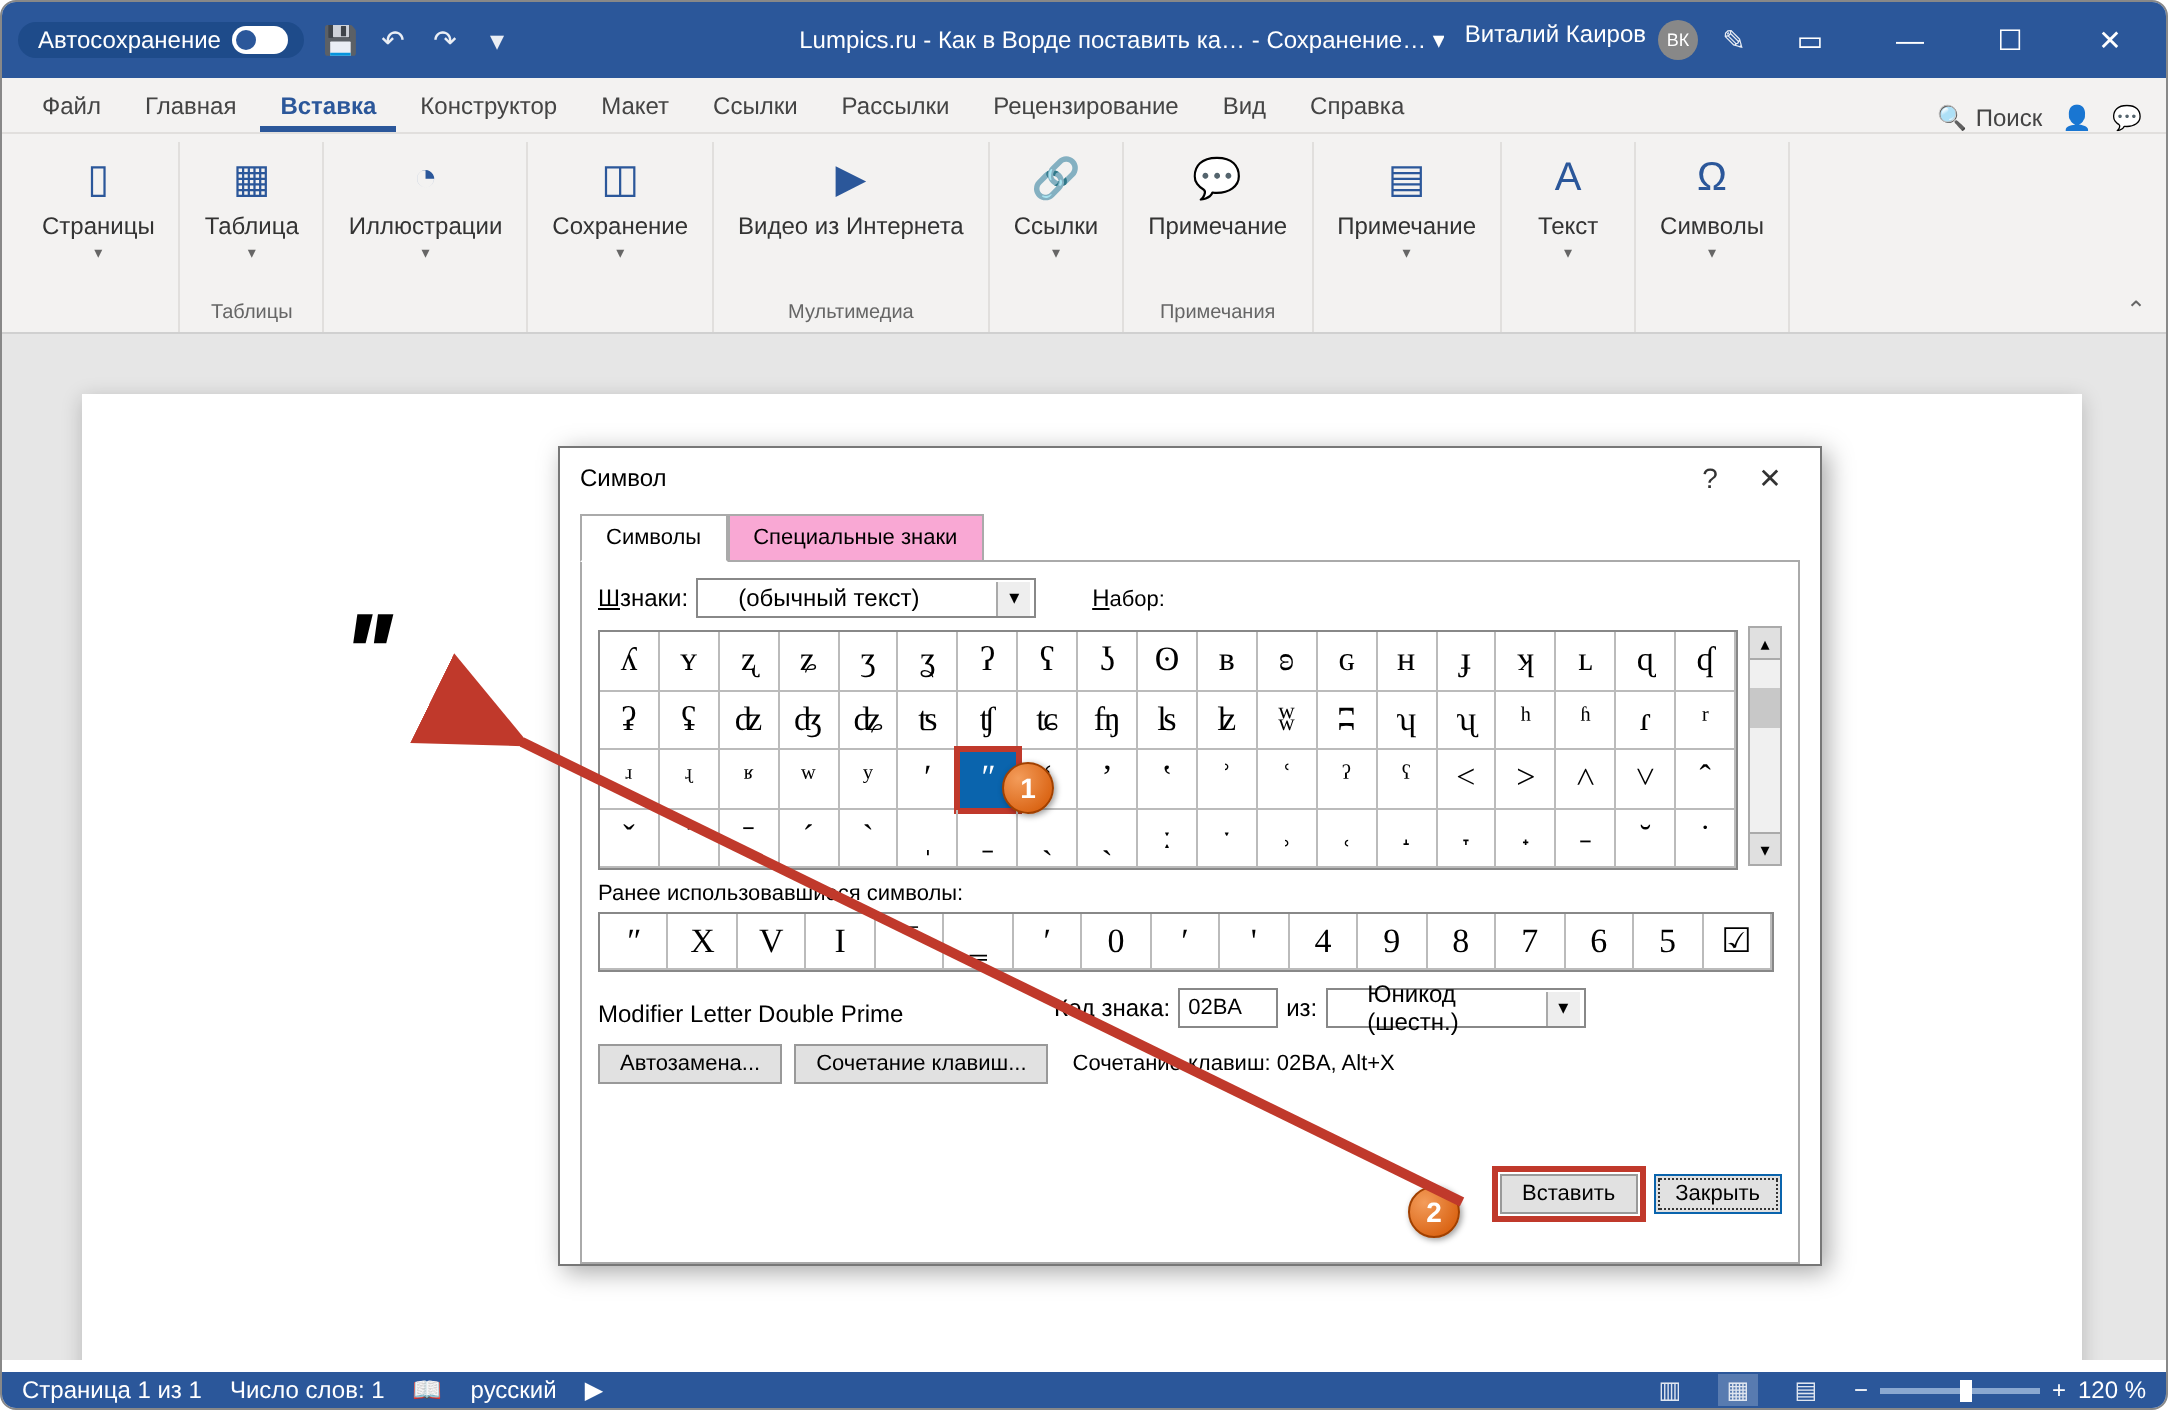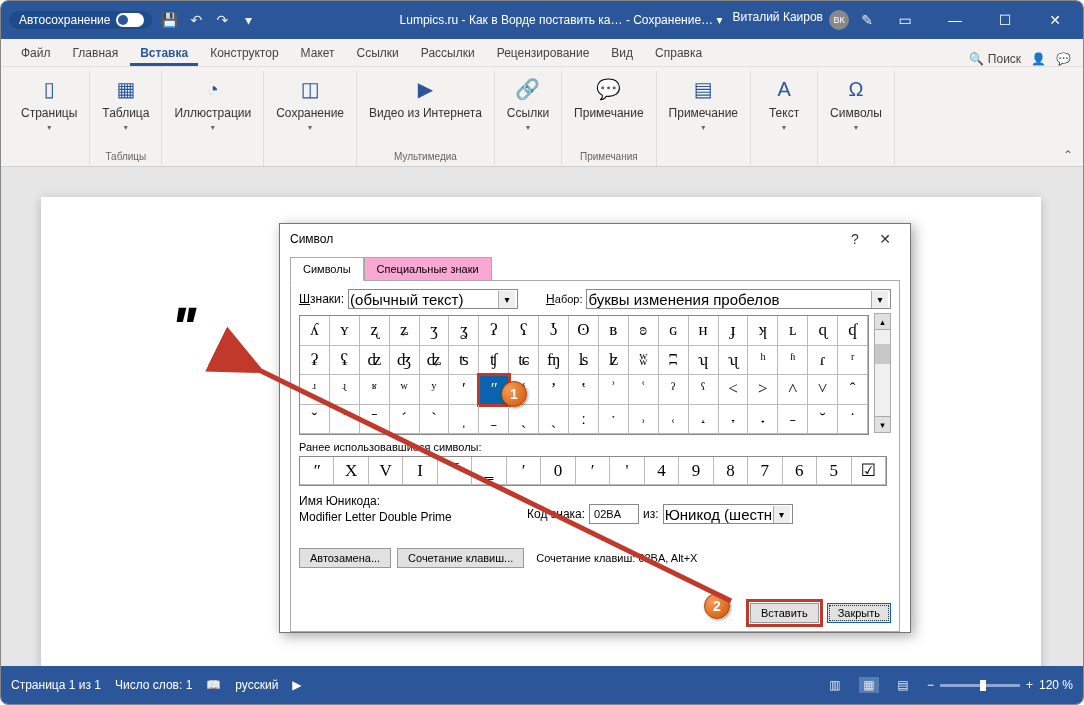--- a/index.html
+++ b/index.html
@@ -41,50 +41,50 @@
 .dlg-title .spacer{flex:1}
 .dlg-title .dbtn{width:30px;text-align:center;font-size:14px;color:#333}
 .dlg-tabs{display:flex;padding:0 10px;gap:0;margin-top:2px}
 .dlg-tab{padding:5px 12px;border:1px solid #aaa;background:#fff;position:relative;top:1px;font-size:11px}
 .dlg-tab.active{border-bottom:1px solid #fff;z-index:2}
 .dlg-tab:not(.active){background:#f9a8d4}
 .dlg-body{border:1px solid #aaa;margin:0 10px 10px;padding:8px;height:352px;position:relative}
 .row{display:flex;align-items:center;gap:4px;margin-bottom:6px}
 .row label{font-size:11px}
 .row .u{text-decoration:underline}
-.combo{flex:1;height:20px;border:1px solid #888;background:#fff;display:flex;align-items:center;padding:0 1px;font-size:15px;position:relative}
+.combo{flex:1;height:20px;border:1px solid #888;background:#fff;display:flex;align-items:center;padding:0 20px;font-size:12px;position:relative}
 .combo::after{content:"▾";position:absolute;right:2px;top:1px;width:16px;text-align:center;background:#eee;border-left:1px solid #aaa;height:17px;line-height:17px;font-size:10px}
 
 .symgrid{border:1px solid #888;display:grid;grid-template-columns:repeat(16,1fr);width:570px;height:120px;margin-bottom:4px}
 .symcell{border-right:1px solid #bbb;border-bottom:1px solid #bbb;display:flex;align-items:center;justify-content:center;font-size:17px;font-family:"Segoe UI","Arial Unicode MS"}
 .symcell.sel{background:#0a64ad;color:#fff;outline:3px solid #c0392b;outline-offset:-1px}
 .vscroll{position:absolute;right:8px;top:32px;width:17px;height:120px;background:#f0f0f0;border:1px solid #aaa}
 .vscroll .btn{height:16px;background:#e0e0e0;border-bottom:1px solid #aaa;text-align:center;font-size:9px;line-height:16px}
 .vscroll .btn.bot{border-bottom:none;border-top:1px solid #aaa;position:absolute;bottom:0;width:100%}
 .vscroll .thumb{position:absolute;top:30px;width:100%;height:20px;background:#c8c8c8}
 .recent-label{font-size:11px;margin:6px 0 3px}
 .recentgrid{display:grid;grid-template-columns:repeat(16,1fr);width:588px;height:30px;border:1px solid #888}
 .recentgrid .symcell{font-size:17px}
 .info{display:flex;align-items:flex-end;gap:8px;margin-top:8px;font-size:11px}
 .info-left{flex:0 0 220px}
 .info-left .nm{margin-top:2px}
 .codewrap{display:flex;align-items:center;gap:4px}
 .codewrap input{width:50px;height:20px;border:1px solid #888;padding:0 4px;font-size:11px}
 .combo.sm{flex:0 0 130px}
-.btnrow{display:flex;gap:6px;margin-top:24px;align-items:center}
+.btnrow{display:flex;gap:6px;margin-top:8px;align-items:center}
 .wbtn{background:#e1e1e1;border:1px solid #999;padding:3px 10px;font-size:11px}
 .shortcut-txt{font-size:11px;margin-left:6px}
-.dlg-foot{position:absolute;right:8px;bottom:8px;display:flex;gap:8px}
+.dlg-foot{position:absolute;right:8px;bottom:24px;display:flex;gap:8px}
 .wbtn.insert{outline:3px solid #c0392b;outline-offset:1px}
 .wbtn.close{border:1px solid #0a64ad;outline:1px dotted #333;outline-offset:-3px}
 
 .callout{position:absolute;width:26px;height:26px;border-radius:50%;background:radial-gradient(circle at 30% 30%,#f39c5a,#d35400);color:#fff;font-weight:700;display:flex;align-items:center;justify-content:center;box-shadow:1px 1px 3px rgba(0,0,0,.4);font-size:14px;border:1px solid #a04000}
 .arrow-svg{position:absolute;left:0;top:0;pointer-events:none}
 
-.status{position:absolute;bottom:0;left:0;right:0;height:38px;background:#2b579a;color:#fff;display:flex;align-items:center;padding:0 10px;font-size:11px;gap:14px}
+.status{position:absolute;bottom:0;left:0;right:0;height:18px;background:#2b579a;color:#fff;display:flex;align-items:center;padding:0 10px;font-size:11px;gap:14px}
 .status .sp{flex:1}
 .zoom{display:flex;align-items:center;gap:6px}
 .slider{width:80px;height:3px;background:#8aa8d0;position:relative}
 .slider::after{content:"";position:absolute;left:40px;top:-4px;width:6px;height:11px;background:#fff}
 .viewbtn{width:20px;height:16px;display:flex;align-items:center;justify-content:center;opacity:.85}
 .viewbtn.active{background:rgba(255,255,255,.25)}
 </style>
 </head>
 <body>
 
@@ -240,21 +240,20 @@
   <div class="dlg-tabs">
     <div class="dlg-tab active">Символы</div>
     <div class="dlg-tab">Специальные знаки</div>
   </div>
   <div class="dlg-body">
     <div class="row">
       <label><span class="u">Ш</span><span>знаки:</span></label>
       <div class="combo" style="flex:0 0 170px">(обычный текст)</div>
       <div style="width:20px"></div>
       <label><span class="u">Н</span>абор:</label>
-      <div class="combo">буквы изменения пробелов</div>
     </div>
     <div class="symgrid" id="symgrid" style="grid-template-columns: repeat(19, 1fr);">
         <div class="symcell">ʎ</div>
         <div class="symcell">ʏ</div>
         <div class="symcell">ʐ</div>
         <div class="symcell">ʑ</div>
         <div class="symcell">ʒ</div>
         <div class="symcell">ʓ</div>
         <div class="symcell">ʔ</div>
         <div class="symcell">ʕ</div>
@@ -347,21 +346,20 @@
         <div class="symcell">4</div>
         <div class="symcell">9</div>
         <div class="symcell">8</div>
         <div class="symcell">7</div>
         <div class="symcell">6</div>
         <div class="symcell">5</div>
         <div class="symcell">☑</div>
       </div>
     <div class="info">
       <div class="info-left">
-        <div>Имя Юникода:</div>
         <div class="nm">Modifier Letter Double Prime</div>
       </div>
       <div class="codewrap">
         <label><span class="u">К</span>од знака:</label>
         <input value="02BA" style="">
         <label><span class="u">и</span>з:</label>
         <div class="combo sm">Юникод (шестн.)</div>
       </div>
     </div>
     <div class="btnrow">

